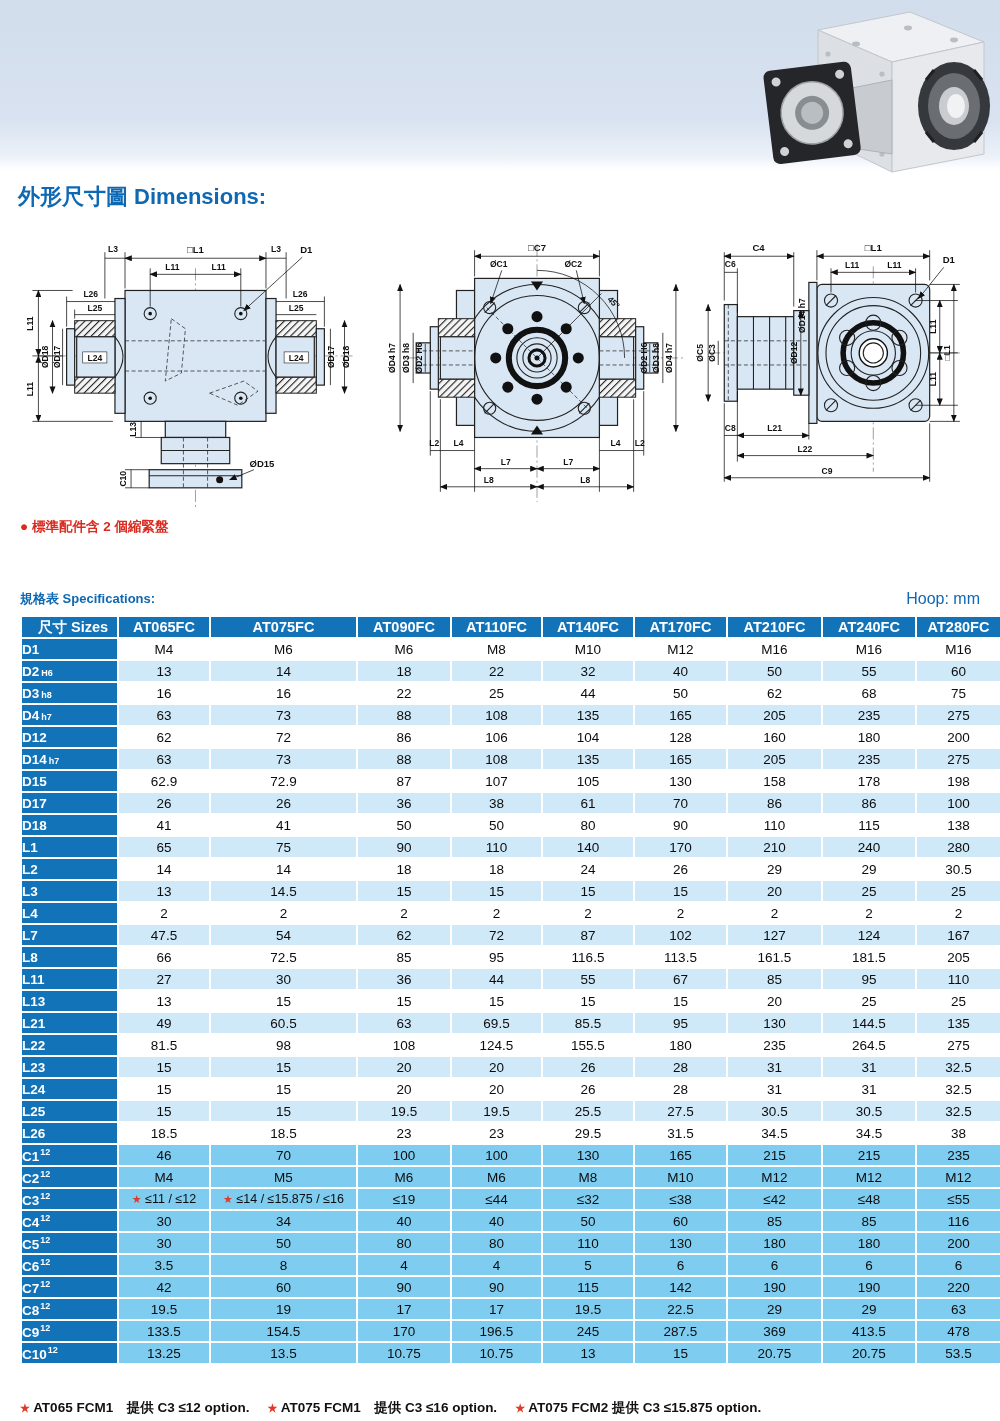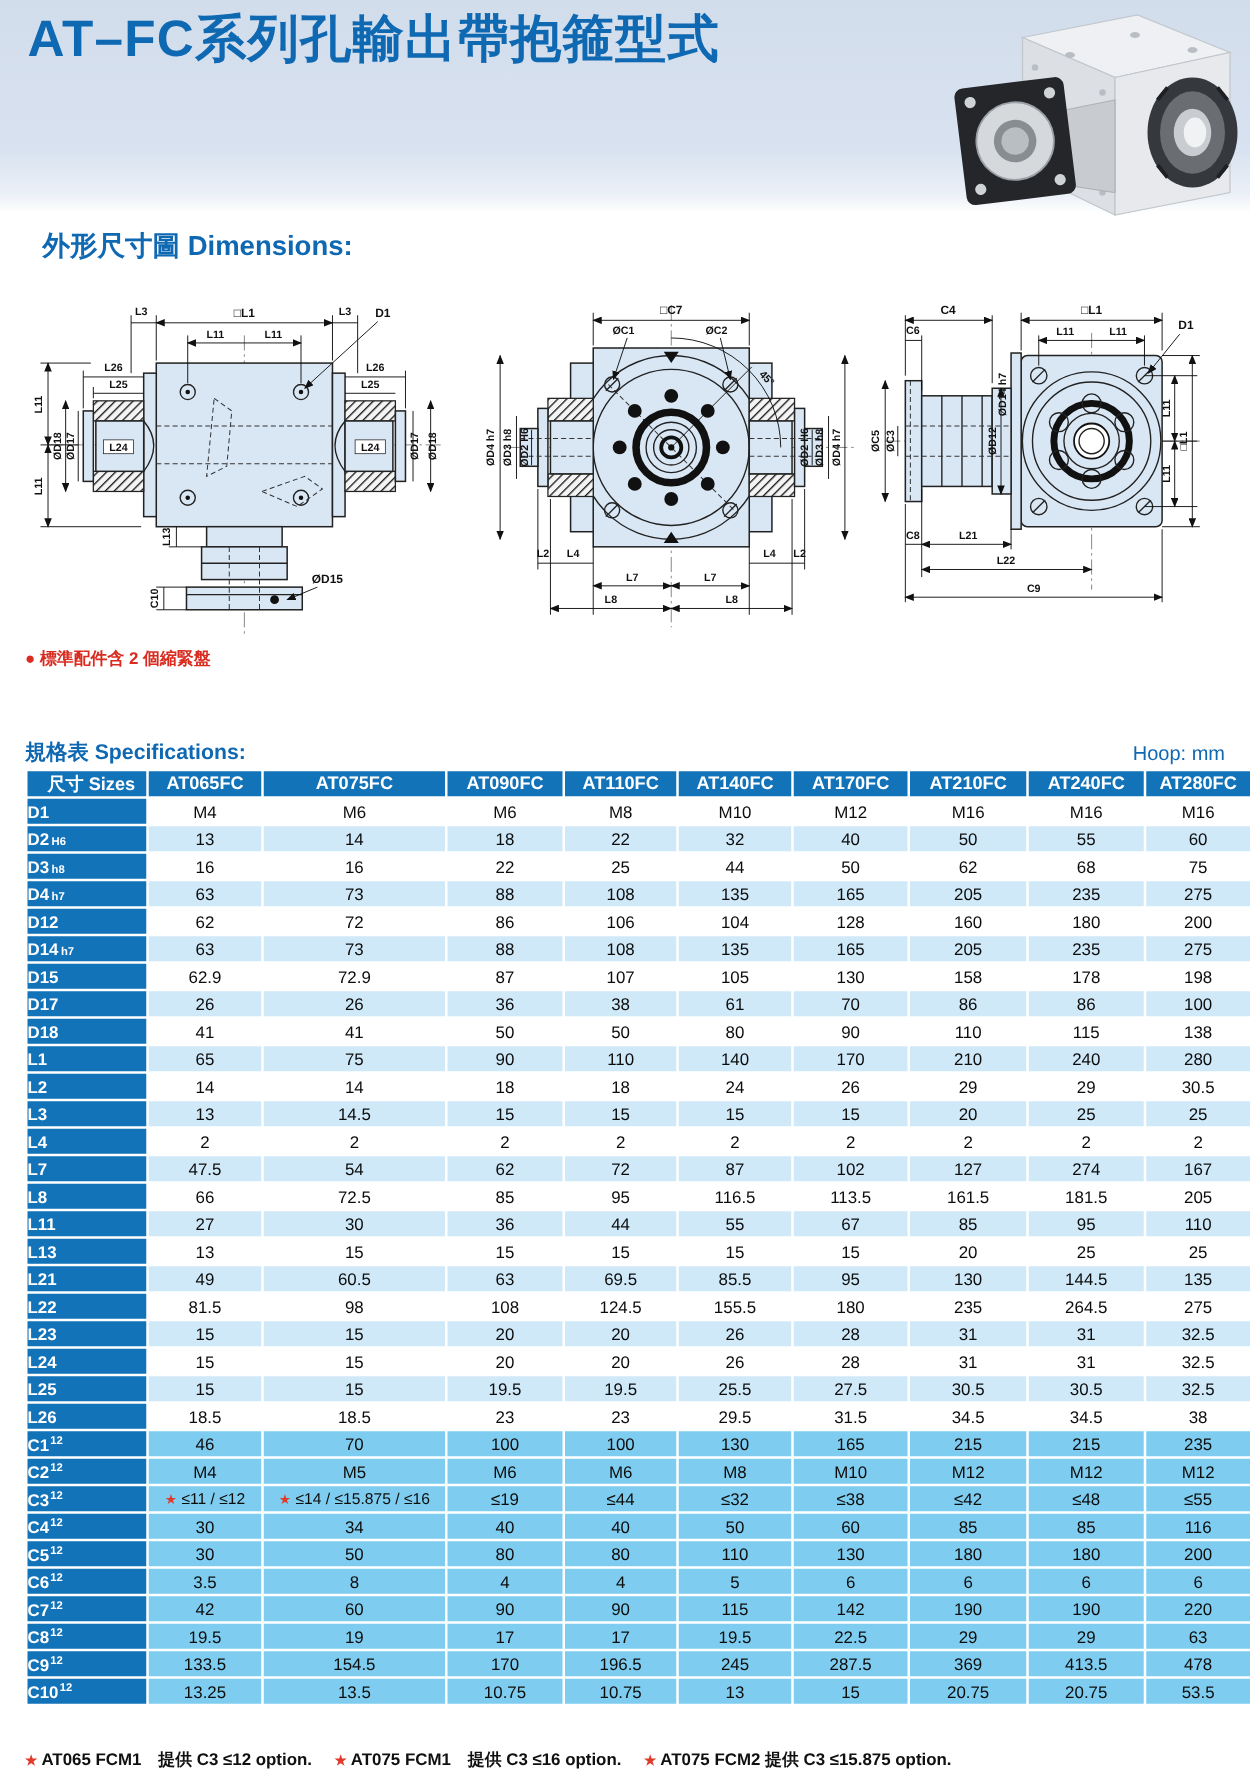--- a/index.html
+++ b/index.html
@@ -5,27 +5,27 @@
   html,body{margin:0;padding:0}
   body{width:1000px;height:1421px;position:relative;background:#fff;
        font-family:"Liberation Sans",sans-serif;overflow:hidden}
   .banner{position:absolute;top:0;left:0;width:1000px;height:170px;
           background:linear-gradient(180deg,#d2ddec 0%,#d8e2f0 70%,#ecf1f8 92%,#ffffff 100%)}
   .titles{position:absolute;top:6px;left:22px;color:#0f68b2}
   .title-zh{font-size:41px;font-weight:bold;letter-spacing:1px;line-height:1.25}
   .title-en{font-size:30px;font-weight:bold;line-height:1.2;margin-top:2px}
   .title-spec{font-size:29px;font-weight:bold;line-height:1.2;margin-top:4px}
   .product{position:absolute;top:2px;right:6px;width:236px;height:190px}
-  .dim-heading{position:absolute;top:182px;left:34px;font-size:22px;font-weight:bold;color:#0f68b2}
+  .dim-heading{position:absolute;top:182px;left:18px;font-size:22px;font-weight:bold;color:#0f68b2}
   .drawings{position:absolute;top:222px;left:12px;width:976px;height:294px;display:flex;gap:6px}
   .drawings svg{display:block}
   .acc-note{position:absolute;top:518px;left:20px;color:#d92b1f;font-size:13.5px;font-weight:bold}
   .specs-head{position:absolute;top:590px;left:20px;width:960px;display:flex;
               justify-content:space-between;align-items:flex-end}
-  .specs-title{font-size:17px;font-weight:bold;color:#0f68b2}
+  .specs-title{font-size:13px;font-weight:bold;color:#0f68b2}
   .specs-unit{font-size:16px;color:#0f68b2}
   table.specs{position:absolute;top:615px;left:20px;border-collapse:separate;border-spacing:2px;
               table-layout:fixed;width:960px}
   table.specs th,table.specs td{padding:0;height:20px;vertical-align:middle;overflow:hidden;white-space:nowrap}
   thead th{background:#1273b9;color:#fff;font-size:14.5px;font-weight:bold;height:24px;text-align:center}
   thead th.lbl-h{text-align:center;padding-left:7px}
   th.lbl{background:#1273b9;color:#fff;font-size:13.5px;font-weight:bold;text-align:left;padding-left:7px}
   th.lbl .sub{font-size:9px;margin-left:2px}
   th.lbl .sup{font-size:9px;vertical-align:super;margin-left:1px}
   td.val{text-align:center;font-size:13.5px;color:#0c0c0c}
@@ -77,21 +77,20 @@
     <circle cx="54" cy="111" r="17" fill="#888d91"></circle>
     <circle cx="54" cy="111" r="11" fill="#b9bec2"></circle>
     <circle cx="22" cy="76" r="4.5" fill="#cfd3d6"></circle>
     <circle cx="86" cy="76" r="4.5" fill="#cfd3d6"></circle>
     <circle cx="22" cy="146" r="4.5" fill="#cfd3d6"></circle>
     <circle cx="86" cy="146" r="4.5" fill="#cfd3d6"></circle>
   </g>
 </svg>
 
 <div class="titles">
-  <div class="title-zh">AT–FC系列孔輸出帶抱箍型式</div>
 </div>
 
 <div class="dim-heading">外形尺寸圖 Dimensions:</div>
 
 <div class="drawings">
 
   <svg width="368" height="292" viewBox="0 0 365 290">
     <defs>
       <pattern id="h1" width="5" height="5" patternUnits="userSpaceOnUse" patternTransform="rotate(45)">
         <rect width="5" height="5" fill="#f4f4f4"></rect>
@@ -598,21 +597,21 @@
       </tr>
       <tr class="r-light">
         <th class="lbl"><span>L7</span></th>
         <td class="val"><span>47.5</span></td>
         <td class="val"><span>54</span></td>
         <td class="val"><span>62</span></td>
         <td class="val"><span>72</span></td>
         <td class="val"><span>87</span></td>
         <td class="val"><span>102</span></td>
         <td class="val"><span>127</span></td>
-        <td class="val"><span>274</span></td>
+        <td class="val"><span>124</span></td>
         <td class="val"><span>167</span></td>
       </tr>
       <tr class="r-white">
         <th class="lbl"><span>L8</span></th>
         <td class="val"><span>66</span></td>
         <td class="val"><span>72.5</span></td>
         <td class="val"><span>85</span></td>
         <td class="val"><span>95</span></td>
         <td class="val"><span>116.5</span></td>
         <td class="val"><span>113.5</span></td>

